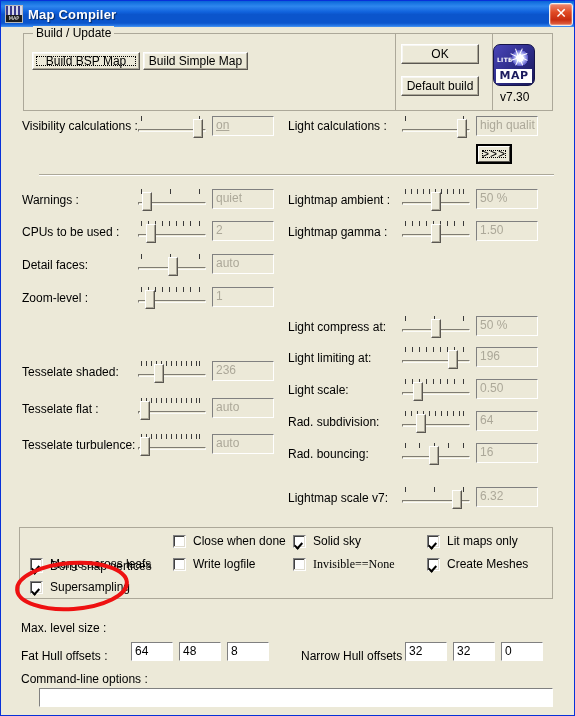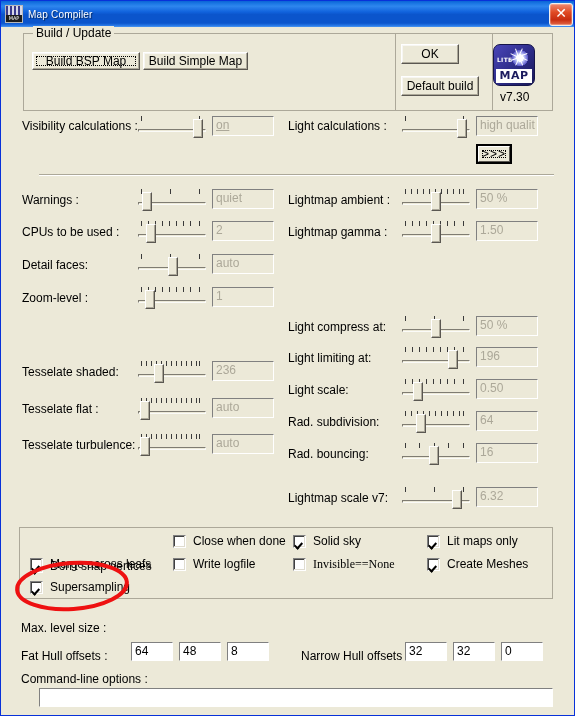--- a/index.html
+++ b/index.html
@@ -30,21 +30,21 @@
     overflow:hidden;
   }
   #titlebar .tb-icon .g1{position:absolute;left:0;top:0;width:16px;height:9px;
     background:
       repeating-linear-gradient(90deg,#3a3a8c 0 2px,#d8d8e8 2px 4px),
       #6a6ab0;}
   #titlebar .tb-icon .g2{position:absolute;left:0;top:9px;width:16px;height:7px;
     background:#1d1d1d;color:#fff;font-size:5px;line-height:7px;
     text-align:center;font-family:"DejaVu Sans",sans-serif;}
   #titlebar .tb-title{
-    color:#fff;font-size:10px;font-weight:normal;
+    color:#fff;font-size:13px;font-weight:bold;
     text-shadow:1px 1px 1px rgba(0,0,0,.55);
     letter-spacing:.2px;
   }
   #closebtn{
     position:absolute;right:3px;top:2px;width:22px;height:21px;
     border:1px solid #f0f0f0;border-radius:3px;
     background:linear-gradient(to bottom,#f08a72 0%,#e04a24 40%,#c82d10 75%,#e36a4a 100%);
     box-shadow:inset 0 0 0 1px rgba(255,255,255,.25);
     color:#fff;font-size:14px;font-weight:bold;line-height:19px;text-align:center;
     font-family:"DejaVu Sans",sans-serif;
@@ -204,21 +204,21 @@
       <span>Build BSP Map</span>
       <span class="focusrect"></span>
     </div>
     <div class="btn" style="left:140px;top:25px;width:105px;height:18px;justify-content:center;">
       <span>Build Simple Map</span>
     </div>
 
     <div class="groupbox" style="left:392px;top:6px;width:158px;height:78px;">
       <div class="gb-inner"></div>
     </div>
-    <div class="btn" style="left:398px;top:17px;width:58px;height:20px;">
+    <div class="btn" style="left:398px;top:17px;width:78px;height:20px;">
       <span>OK</span>
     </div>
     <div class="btn" style="left:398px;top:49px;width:78px;height:20px;">
       <span>Default build</span>
     </div>
 
     <div id="logo" style="left:490px;top:17px;">
       <div class="sun"></div>
       <div class="ray" style="transform:rotate(25deg);"></div>
       <div class="ray" style="transform:rotate(70deg);"></div>

